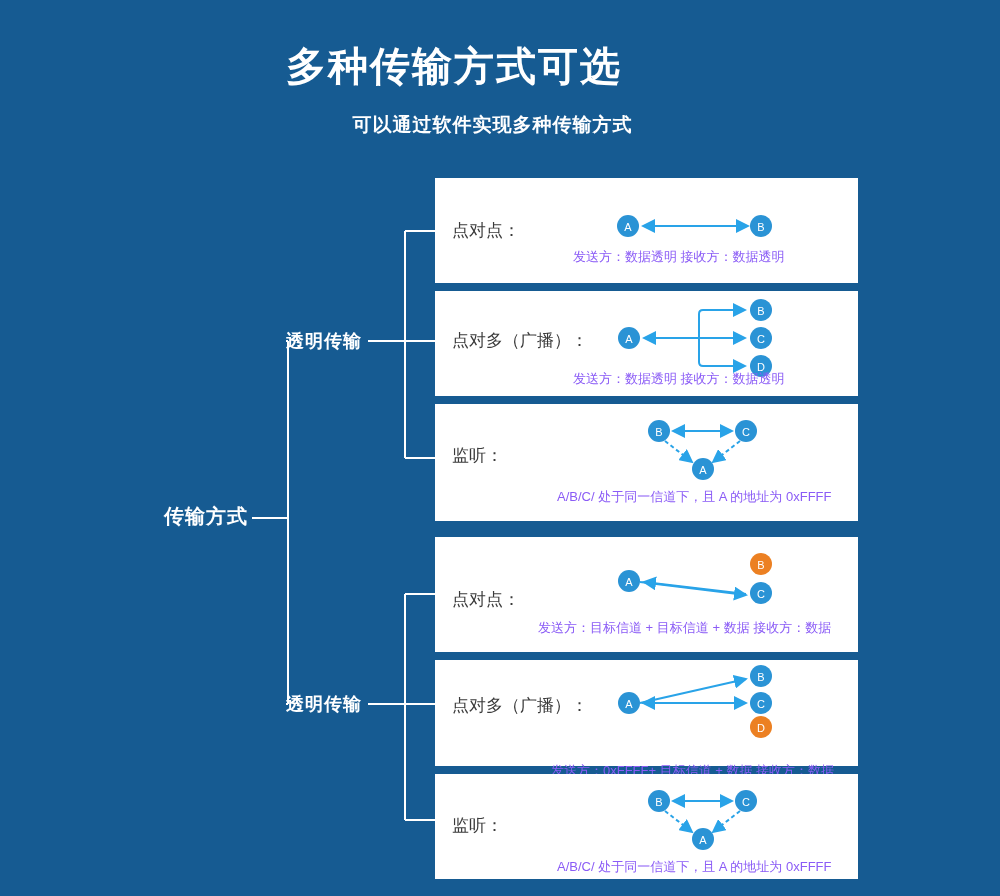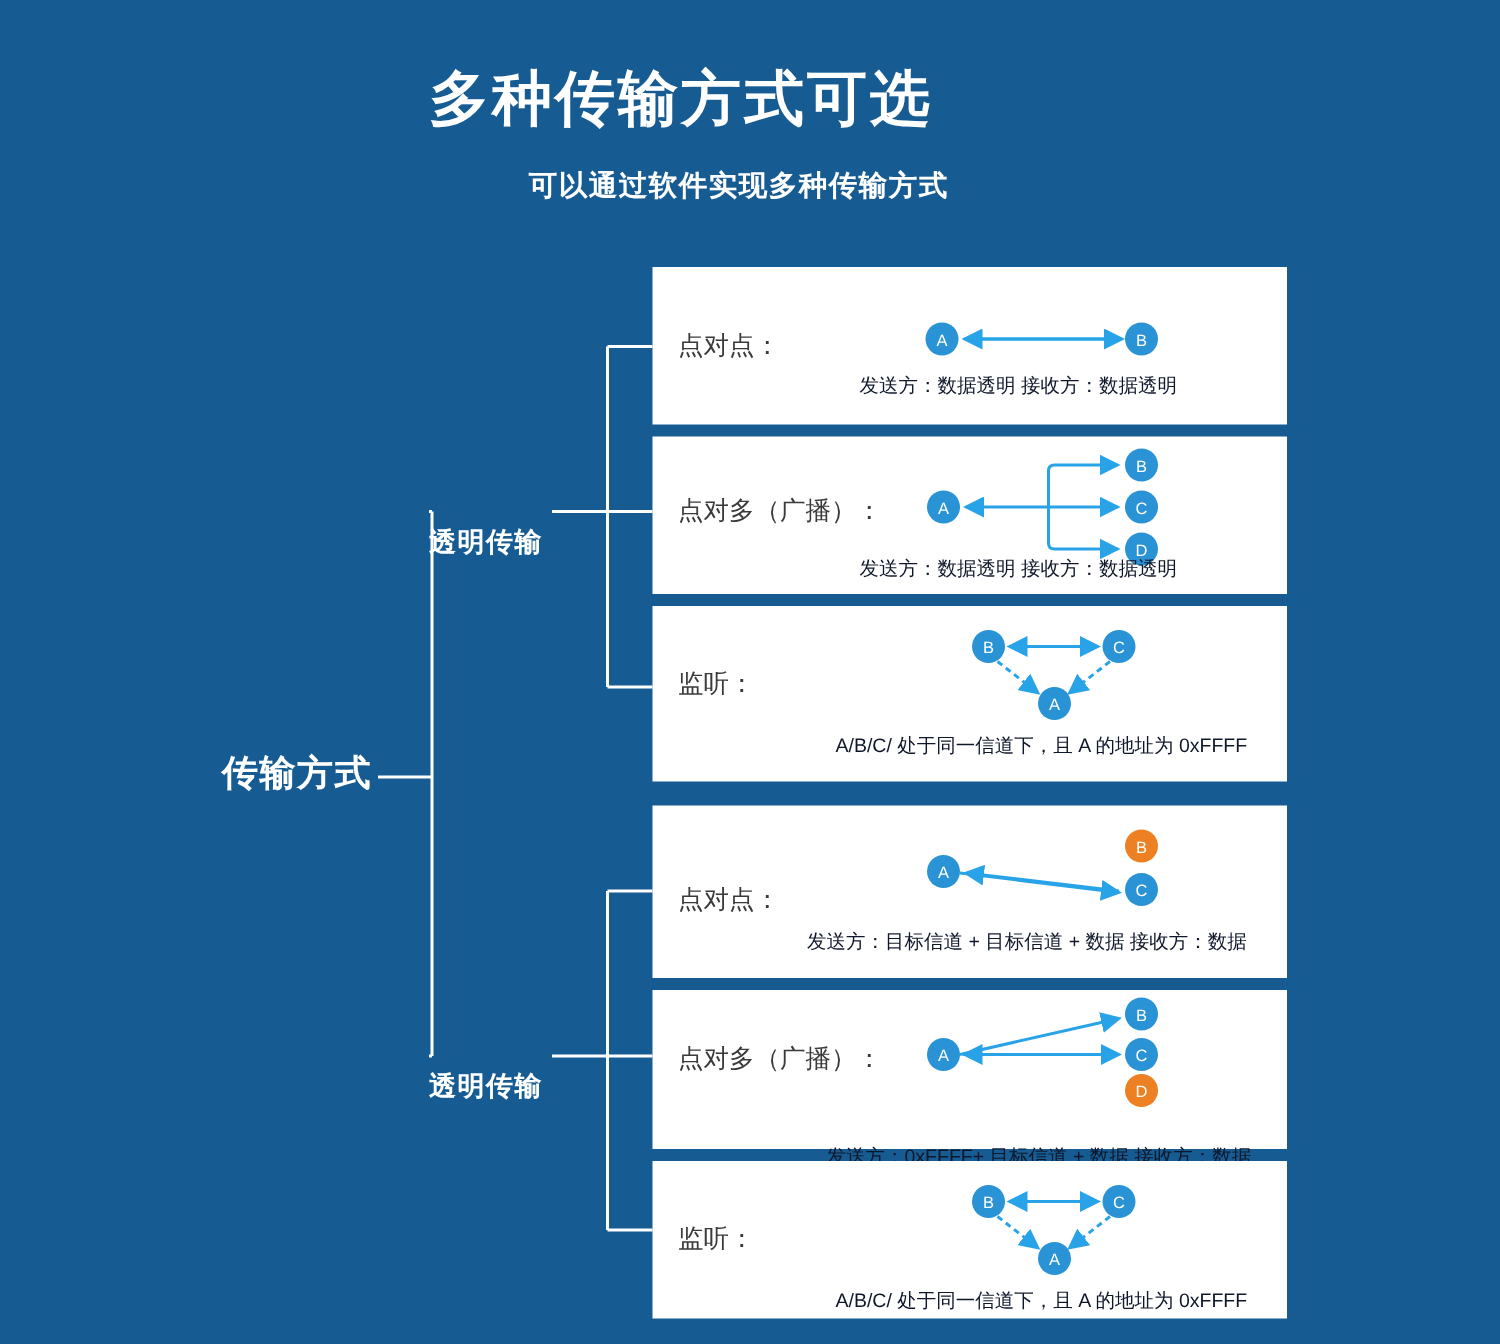--- a/index.html
+++ b/index.html
@@ -23,26 +23,26 @@
     text-align:center;color:#ffffff;
     font-size:19px;font-weight:bold;letter-spacing:1px;
     line-height:30px;
     margin-left:10px;
   }
 
   
   .tree{position:absolute;left:0;top:0;width:440px;height:896px;}
   .root-label{
     position:absolute;left:130px;top:500px;width:118px;
-    text-align:right;color:#ffffff;font-size:24px;font-weight:bold;
+    text-align:right;color:#ffffff;font-size:20px;font-weight:bold;
     letter-spacing:1px;line-height:32px;
   }
   .branch-label{
     position:absolute;color:#ffffff;font-size:18px;font-weight:bold;
-    letter-spacing:1px;line-height:26px;white-space:nowrap;margin-top:20px;
+    letter-spacing:1px;line-height:26px;white-space:nowrap;
   }
   .bl-1{left:286px;top:328px;}
   .bl-2{left:286px;top:691px;}
 
   
   .card{
     position:absolute;left:435px;width:423px;
     background:#ffffff;
   }
   .c1{top:178px;height:105px;}
@@ -50,21 +50,21 @@
   .c3{top:404px;height:117px;}
   .c4{top:537px;height:115px;}
   .c5{top:660px;height:106px;}
   .c6{top:774px;height:105px;}
 
   .card-label{
     position:absolute;left:17px;color:#3a3a3a;
     font-size:17px;line-height:24px;white-space:nowrap;text-align:center;
   }
   .card-caption{
-    position:absolute;color:#0f172a;
+    position:absolute;color:#8b5cf6;
     font-size:13px;line-height:18px;white-space:nowrap;
   }
 
   .diagram{position:absolute;}
 
   svg{display:block;overflow:visible;}
 </style>
 </head>
 <body>
 

